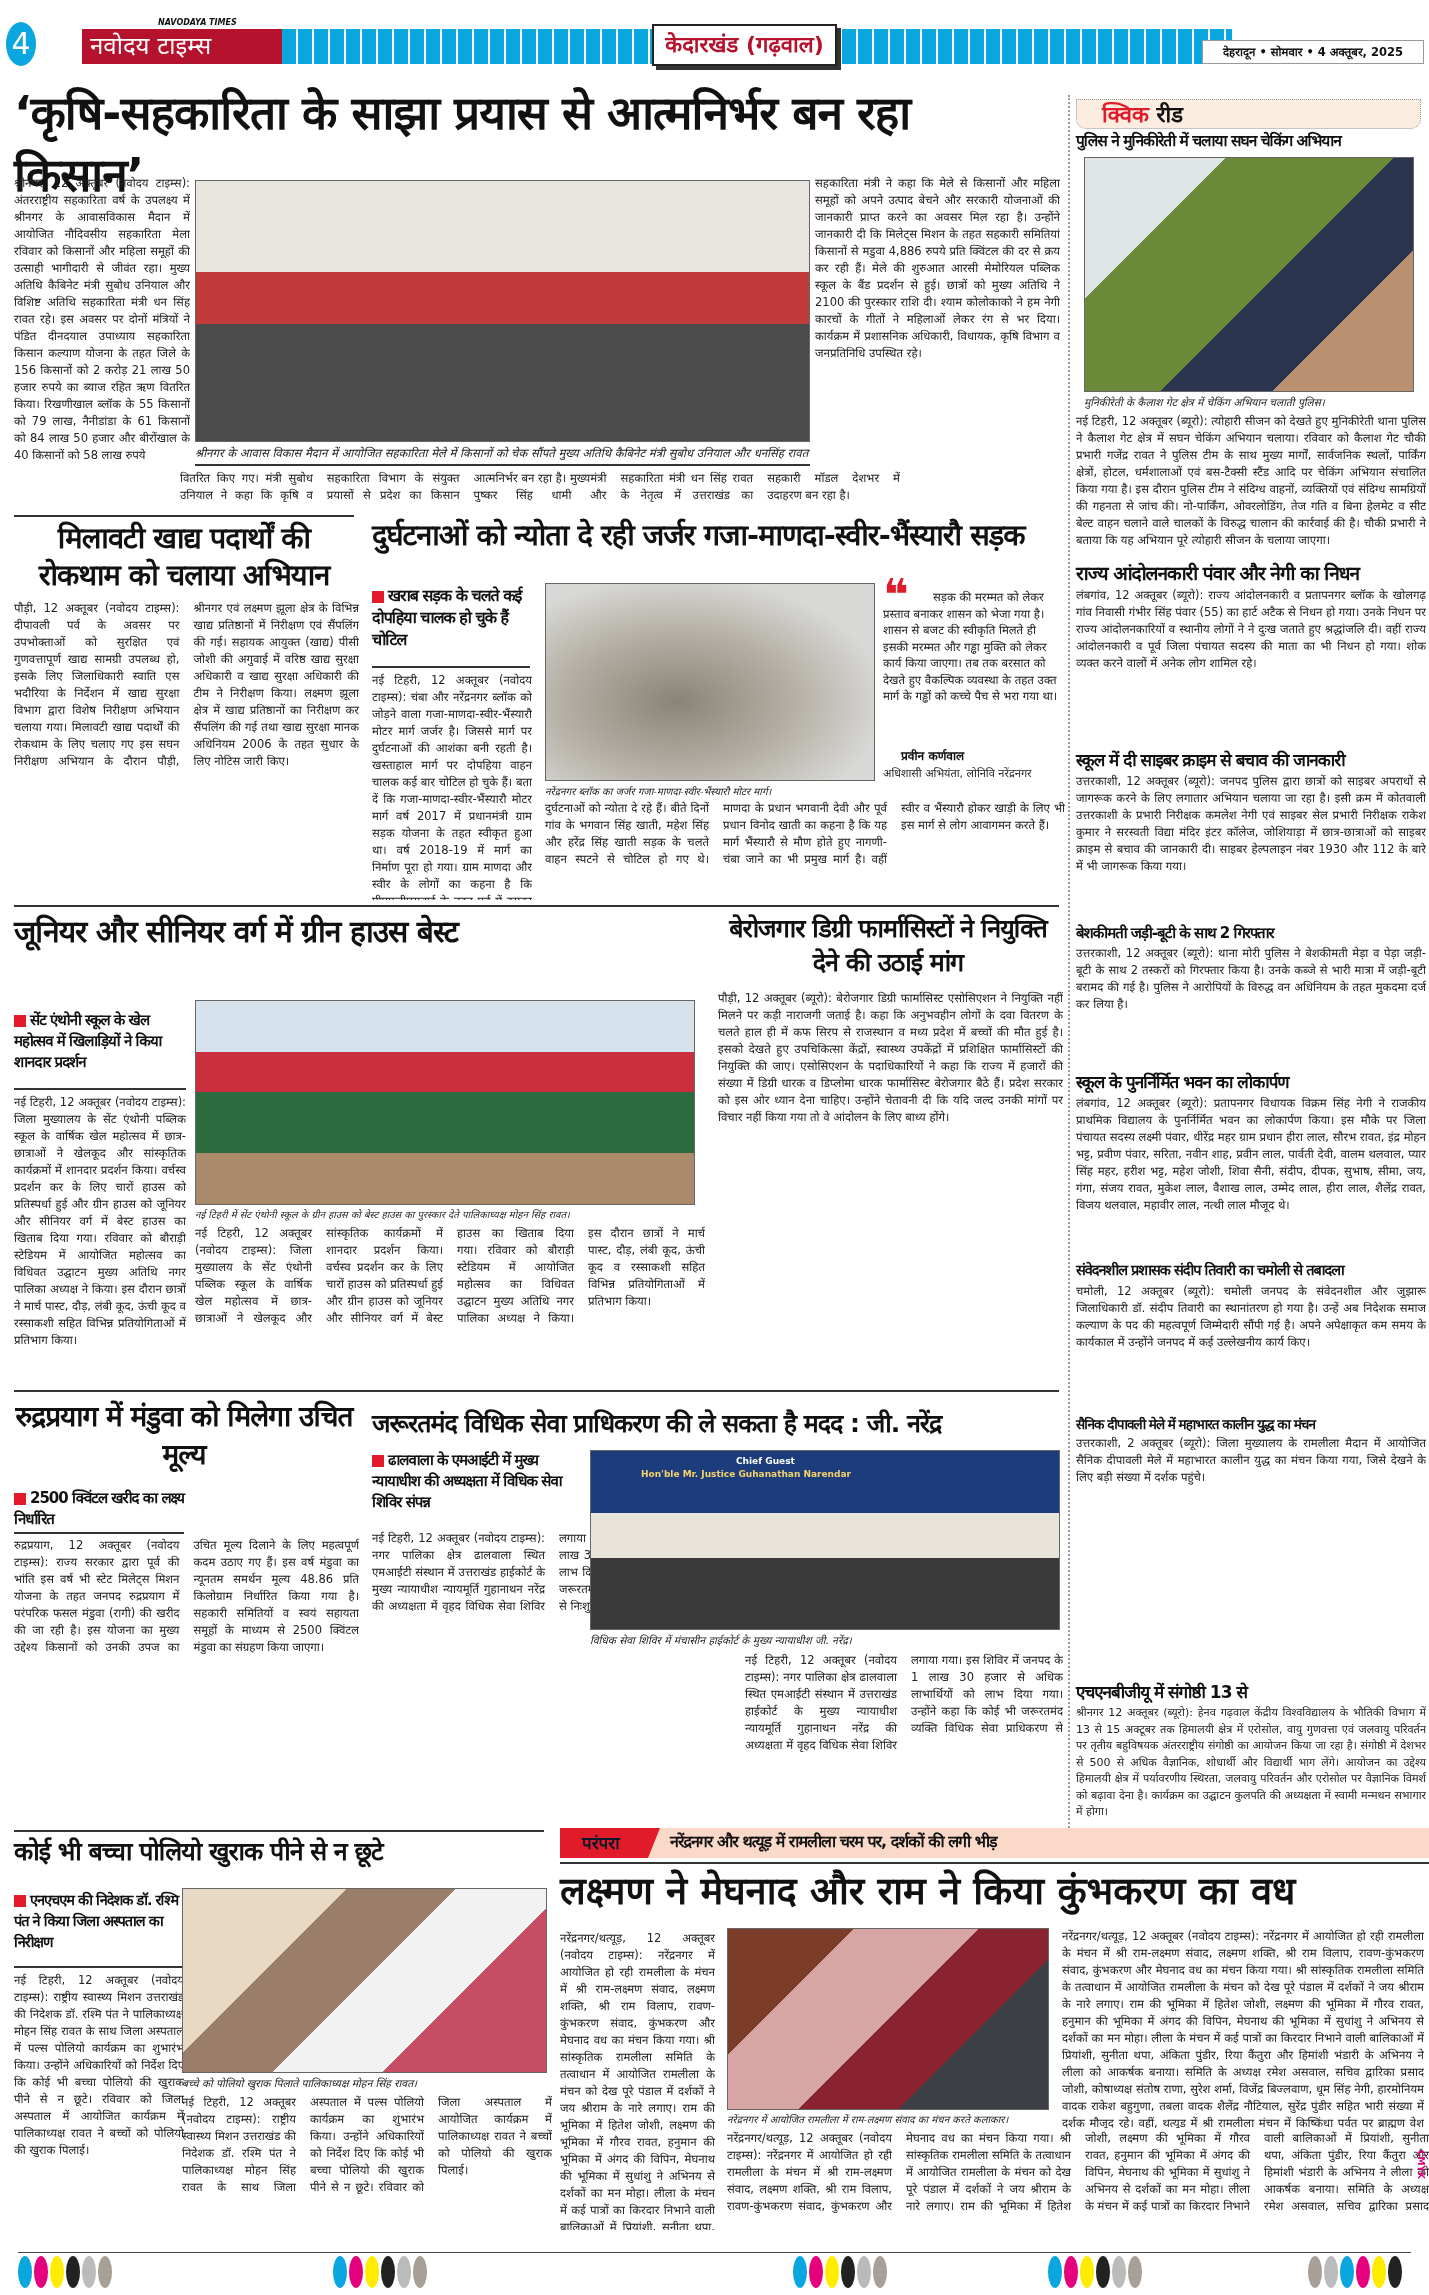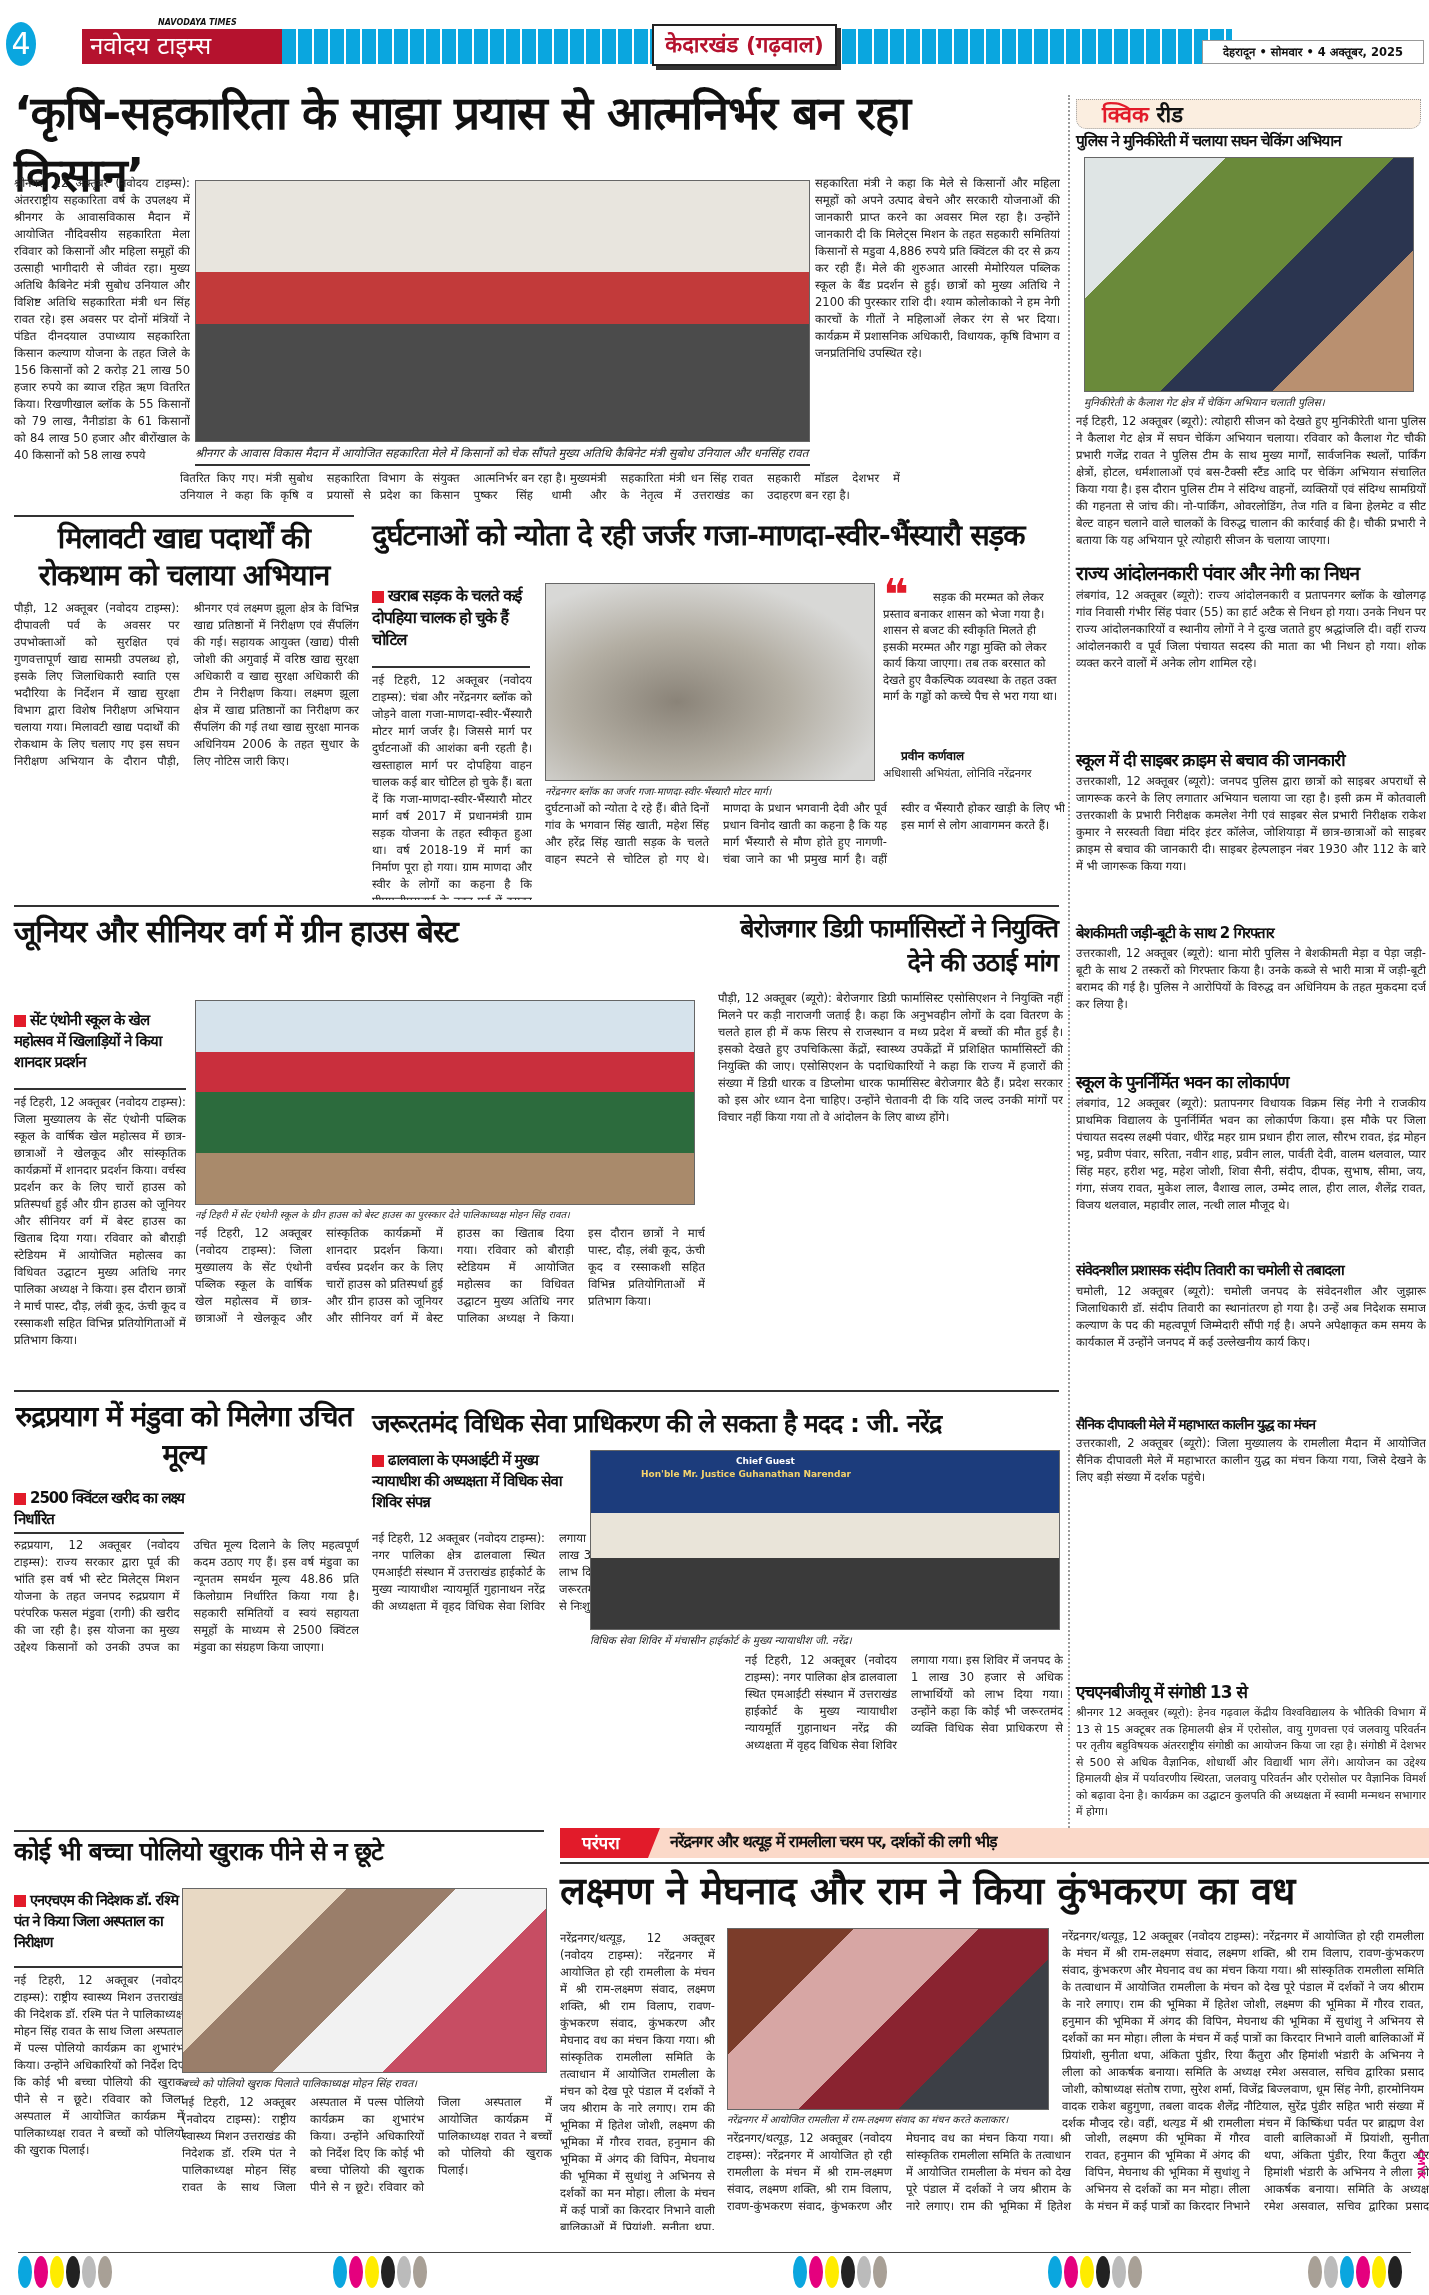--- a/index.html
+++ b/index.html
@@ -90,21 +90,21 @@
 
 <div class="abs rule" style="left:14px;top:905px;width:1045px"></div>
 <div class="abs hd" style="left:14px;top:915px;width:690px;font-size:30px;white-space:nowrap">जूनियर और सीनियर वर्ग में ग्रीन हाउस बेस्ट</div>
 <div class="abs hd" style="left:14px;top:1010px;width:172px;font-size:15px;line-height:21px"><span class="sq"></span><span>सेंट एंथोनी स्कूल के खेल महोत्सव में खिलाड़ियों ने किया शानदार प्रदर्शन</span></div>
 <div class="abs rule" style="left:14px;top:1088px;width:172px"></div>
 <div class="abs body" style="left:14px;top:1094px;width:172px;height:290px;overflow:hidden">नई टिहरी, 12 अक्तूबर (नवोदय टाइम्स): जिला मुख्यालय के सेंट एंथोनी पब्लिक स्कूल के वार्षिक खेल महोत्सव में छात्र-छात्राओं ने खेलकूद और सांस्कृतिक कार्यक्रमों में शानदार प्रदर्शन किया। वर्चस्व प्रदर्शन कर के लिए चारों हाउस को प्रतिस्पर्धा हुई और ग्रीन हाउस को जूनियर और सीनियर वर्ग में बेस्ट हाउस का खिताब दिया गया। रविवार को बौराड़ी स्टेडियम में आयोजित महोत्सव का विधिवत उद्घाटन मुख्य अतिथि नगर पालिका अध्यक्ष ने किया। इस दौरान छात्रों ने मार्च पास्ट, दौड़, लंबी कूद, ऊंची कूद व रस्साकशी सहित विभिन्न प्रतियोगिताओं में प्रतिभाग किया।</div>
 <div class="abs photo" style="left:195px;top:1000px;width:500px;height:205px;background:linear-gradient(180deg,#d6e3ec 0 25%,#c92f3d 25% 45%,#2c6b3d 45% 75%,#a98a6b 75%)"></div>
 <div class="abs cap" style="left:195px;top:1208px;width:500px;font-size:9.8px;white-space:nowrap;overflow:hidden">नई टिहरी में सेंट एंथोनी स्कूल के ग्रीन हाउस को बेस्ट हाउस का पुरस्कार देते पालिकाध्यक्ष मोहन सिंह रावत।</div>
 <div class="abs body cols4" style="left:195px;top:1225px;width:510px;height:160px;overflow:hidden">नई टिहरी, 12 अक्तूबर (नवोदय टाइम्स): जिला मुख्यालय के सेंट एंथोनी पब्लिक स्कूल के वार्षिक खेल महोत्सव में छात्र-छात्राओं ने खेलकूद और सांस्कृतिक कार्यक्रमों में शानदार प्रदर्शन किया। वर्चस्व प्रदर्शन कर के लिए चारों हाउस को प्रतिस्पर्धा हुई और ग्रीन हाउस को जूनियर और सीनियर वर्ग में बेस्ट हाउस का खिताब दिया गया। रविवार को बौराड़ी स्टेडियम में आयोजित महोत्सव का विधिवत उद्घाटन मुख्य अतिथि नगर पालिका अध्यक्ष ने किया। इस दौरान छात्रों ने मार्च पास्ट, दौड़, लंबी कूद, ऊंची कूद व रस्साकशी सहित विभिन्न प्रतियोगिताओं में प्रतिभाग किया।</div>
 
-<div class="abs hd" style="left:718px;top:912px;width:340px;font-size:25px;line-height:34px;text-align:right">बेरोजगार डिग्री फार्मासिस्टों ने नियुक्ति देने की उठाई मांग</div>
+<div class="abs hd" style="left:718px;top:912px;width:340px;font-size:25px;line-height:34px;text-align:center">बेरोजगार डिग्री फार्मासिस्टों ने नियुक्ति देने की उठाई मांग</div>
 <div class="abs body" style="left:718px;top:990px;width:345px;height:390px;overflow:hidden">पौड़ी, 12 अक्तूबर (ब्यूरो): बेरोजगार डिग्री फार्मासिस्ट एसोसिएशन ने नियुक्ति नहीं मिलने पर कड़ी नाराजगी जताई है। कहा कि अनुभवहीन लोगों के दवा वितरण के चलते हाल ही में कफ सिरप से राजस्थान व मध्य प्रदेश में बच्चों की मौत हुई है। इसको देखते हुए उपचिकित्सा केंद्रों, स्वास्थ्य उपकेंद्रों में प्रशिक्षित फार्मासिस्टों की नियुक्ति की जाए। एसोसिएशन के पदाधिकारियों ने कहा कि राज्य में हजारों की संख्या में डिग्री धारक व डिप्लोमा धारक फार्मासिस्ट बेरोजगार बैठे हैं। प्रदेश सरकार को इस ओर ध्यान देना चाहिए। उन्होंने चेतावनी दी कि यदि जल्द उनकी मांगों पर विचार नहीं किया गया तो वे आंदोलन के लिए बाध्य होंगे।</div>
 
 <div class="abs rule" style="left:14px;top:1390px;width:1045px"></div>
 <div class="abs hd" style="left:14px;top:1398px;width:340px;font-size:28px;line-height:38px;text-align:center">रुद्रप्रयाग में मंडुवा को मिलेगा उचित मूल्य</div>
 <div class="abs hd" style="left:14px;top:1488px;width:172px;font-size:15px;line-height:21px"><span class="sq"></span><span>2500 क्विंटल खरीद का लक्ष्य निर्धारित</span></div>
 <div class="abs rule" style="left:14px;top:1532px;width:170px"></div>
 <div class="abs body cols2" style="left:14px;top:1485px;width:345px;height:340px;overflow:hidden;padding-top:52px">रुद्रप्रयाग, 12 अक्तूबर (नवोदय टाइम्स): राज्य सरकार द्वारा पूर्व की भांति इस वर्ष भी स्टेट मिलेट्स मिशन योजना के तहत जनपद रुद्रप्रयाग में परंपरिक फसल मंडुवा (रागी) की खरीद की जा रही है। इस योजना का मुख्य उद्देश्य किसानों को उनकी उपज का उचित मूल्य दिलाने के लिए महत्वपूर्ण कदम उठाए गए हैं। इस वर्ष मंडुवा का न्यूनतम समर्थन मूल्य 48.86 प्रति किलोग्राम निर्धारित किया गया है। सहकारी समितियों व स्वयं सहायता समूहों के माध्यम से 2500 क्विंटल मंडुवा का संग्रहण किया जाएगा।</div>
 
 <div class="abs hd" style="left:372px;top:1410px;width:690px;font-size:25px;white-space:nowrap">जरूरतमंद विधिक सेवा प्राधिकरण की ले सकता है मदद : जी. नरेंद्र</div>
 <div class="abs hd" style="left:372px;top:1450px;width:200px;font-size:15px;line-height:21px"><span class="sq"></span><span>ढालवाला के एमआईटी में मुख्य न्यायाधीश की अध्यक्षता में विधिक सेवा शिविर संपन्न</span></div>
@@ -119,21 +119,21 @@
 <div class="abs rule" style="left:14px;top:1830px;width:530px"></div>
 <div class="abs hd" style="left:14px;top:1838px;width:530px;font-size:25px;white-space:nowrap">कोई भी बच्चा पोलियो खुराक पीने से न छूटे</div>
 <div class="abs hd" style="left:14px;top:1890px;width:170px;font-size:14.5px;line-height:21px"><span class="sq"></span><span>एनएचएम की निदेशक डॉ. रश्मि पंत ने किया जिला अस्पताल का निरीक्षण</span></div>
 <div class="abs rule" style="left:14px;top:1966px;width:168px"></div>
 <div class="abs body" style="left:14px;top:1972px;width:170px;height:260px;overflow:hidden">नई टिहरी, 12 अक्तूबर (नवोदय टाइम्स): राष्ट्रीय स्वास्थ्य मिशन उत्तराखंड की निदेशक डॉ. रश्मि पंत ने पालिकाध्यक्ष मोहन सिंह रावत के साथ जिला अस्पताल में पल्स पोलियो कार्यक्रम का शुभारंभ किया। उन्होंने अधिकारियों को निर्देश दिए कि कोई भी बच्चा पोलियो की खुराक पीने से न छूटे। रविवार को जिला अस्पताल में आयोजित कार्यक्रम में पालिकाध्यक्ष रावत ने बच्चों को पोलियो की खुराक पिलाई।</div>
 <div class="abs photo" style="left:182px;top:1888px;width:365px;height:185px;background:linear-gradient(135deg,#e8d9c4 0 30%,#9a7e6a 30% 50%,#f2f2f2 50% 70%,#c74d63 70%)"></div>
 <div class="abs cap" style="left:182px;top:2076px;width:365px;font-size:10.5px;white-space:nowrap;overflow:hidden">बच्चे को पोलियो खुराक पिलाते पालिकाध्यक्ष मोहन सिंह रावत।</div>
 <div class="abs body cols3" style="left:182px;top:2094px;width:370px;height:135px;overflow:hidden">नई टिहरी, 12 अक्तूबर (नवोदय टाइम्स): राष्ट्रीय स्वास्थ्य मिशन उत्तराखंड की निदेशक डॉ. रश्मि पंत ने पालिकाध्यक्ष मोहन सिंह रावत के साथ जिला अस्पताल में पल्स पोलियो कार्यक्रम का शुभारंभ किया। उन्होंने अधिकारियों को निर्देश दिए कि कोई भी बच्चा पोलियो की खुराक पीने से न छूटे। रविवार को जिला अस्पताल में आयोजित कार्यक्रम में पालिकाध्यक्ष रावत ने बच्चों को पोलियो की खुराक पिलाई।</div>
 
 <div class="abs" style="left:560px;top:1828px;width:869px;height:30px;background:#fbd9c9">
-  <div class="abs" style="left:0;top:0;width:100px;height:30px;background:#e21b2a;color:#ffffff;font-weight:bold;font-size:17px;line-height:30px;padding-left:22px;clip-path:polygon(0 0,100% 0,88% 100%,0 100%)">परंपरा</div>
+  <div class="abs" style="left:0;top:0;width:100px;height:30px;background:#e21b2a;color:#0f172a;font-weight:bold;font-size:17px;line-height:30px;padding-left:22px;clip-path:polygon(0 0,100% 0,88% 100%,0 100%)">परंपरा</div>
   <div class="abs hd" style="left:110px;top:5px;font-size:16px;font-weight:bold">नरेंद्रनगर और थत्यूड़ में रामलीला चरम पर, दर्शकों की लगी भीड़</div>
 </div>
 <div class="abs rule" style="left:560px;top:1862px;width:869px"></div>
 <div class="abs hd" style="left:560px;top:1866px;width:869px;font-size:38px;font-weight:bold;line-height:50px;white-space:nowrap;letter-spacing:0">लक्ष्मण ने मेघनाद और राम ने किया कुंभकरण का वध</div>
 <div class="abs body" style="left:560px;top:1930px;width:155px;height:300px;overflow:hidden">नरेंद्रनगर/थत्यूड़, 12 अक्तूबर (नवोदय टाइम्स): नरेंद्रनगर में आयोजित हो रही रामलीला के मंचन में श्री राम-लक्ष्मण संवाद, लक्ष्मण शक्ति, श्री राम विलाप, रावण-कुंभकरण संवाद, कुंभकरण और मेघनाद वध का मंचन किया गया। श्री सांस्कृतिक रामलीला समिति के तत्वाधान में आयोजित रामलीला के मंचन को देख पूरे पंडाल में दर्शकों ने जय श्रीराम के नारे लगाए। राम की भूमिका में हितेश जोशी, लक्ष्मण की भूमिका में गौरव रावत, हनुमान की भूमिका में अंगद की विपिन, मेघनाथ की भूमिका में सुधांशु ने अभिनय से दर्शकों का मन मोहा। लीला के मंचन में कई पात्रों का किरदार निभाने वाली बालिकाओं में प्रियांशी, सुनीता थपा, अंकिता पुंडीर, रिया कैंतुरा और हिमांशी भंडारी के अभिनय ने लीला को आकर्षक बनाया। समिति के अध्यक्ष रमेश असवाल, सचिव द्वारिका प्रसाद जोशी, कोषाध्यक्ष संतोष राणा, सुरेश शर्मा, विजेंद्र बिज्लवाण, धूम सिंह नेगी, हारमोनियम वादक राकेश बहुगुणा, तबला वादक शैलेंद्र नौटियाल, सुरेंद्र पुंडीर सहित भारी संख्या में दर्शक मौजूद रहे। वहीं, थत्यूड़ में श्री रामलीला मंचन में किष्किंधा पर्वत पर ब्राह्मण वेश धारण कर हनुमान की राम-लक्ष्मण से भेंट की। जटायु के कहने पर राम सुग्रीव से मित्रता करते हैं और बाली का वध होता है। इस अवसर पर विनोद राणा, शिवदास, रमन रावत, नरेश रतूड़ी, सुमन भारती, सुशील थपलियाल, सुनील सजवाण, दीपक नौटियाल उपस्थित रहे।</div>
 <div class="abs photo" style="left:727px;top:1928px;width:322px;height:182px;background:linear-gradient(135deg,#7b3c2a 0 25%,#d7a6a4 25% 50%,#8a2330 50% 70%,#3c3f46 70%)"></div>
 <div class="abs cap" style="left:727px;top:2112px;width:322px;font-size:10px;white-space:nowrap;overflow:hidden">नरेंद्रनगर में आयोजित रामलीला में राम-लक्ष्मण संवाद का मंचन करते कलाकार।</div>
 <div class="abs body cols4" style="left:727px;top:2130px;width:702px;height:100px;overflow:hidden">नरेंद्रनगर/थत्यूड़, 12 अक्तूबर (नवोदय टाइम्स): नरेंद्रनगर में आयोजित हो रही रामलीला के मंचन में श्री राम-लक्ष्मण संवाद, लक्ष्मण शक्ति, श्री राम विलाप, रावण-कुंभकरण संवाद, कुंभकरण और मेघनाद वध का मंचन किया गया। श्री सांस्कृतिक रामलीला समिति के तत्वाधान में आयोजित रामलीला के मंचन को देख पूरे पंडाल में दर्शकों ने जय श्रीराम के नारे लगाए। राम की भूमिका में हितेश जोशी, लक्ष्मण की भूमिका में गौरव रावत, हनुमान की भूमिका में अंगद की विपिन, मेघनाथ की भूमिका में सुधांशु ने अभिनय से दर्शकों का मन मोहा। लीला के मंचन में कई पात्रों का किरदार निभाने वाली बालिकाओं में प्रियांशी, सुनीता थपा, अंकिता पुंडीर, रिया कैंतुरा और हिमांशी भंडारी के अभिनय ने लीला को आकर्षक बनाया। समिति के अध्यक्ष रमेश असवाल, सचिव द्वारिका प्रसाद जोशी, कोषाध्यक्ष संतोष राणा, सुरेश शर्मा, विजेंद्र बिज्लवाण, धूम सिंह नेगी, हारमोनियम वादक राकेश बहुगुणा, तबला वादक शैलेंद्र नौटियाल, सुरेंद्र पुंडीर सहित भारी संख्या में दर्शक मौजूद रहे। वहीं, थत्यूड़ में श्री रामलीला मंचन में किष्किंधा पर्वत पर ब्राह्मण वेश धारण कर हनुमान की राम-लक्ष्मण से भेंट की। जटायु के कहने पर राम सुग्रीव से मित्रता करते हैं और बाली का वध होता है। इस अवसर पर विनोद राणा, शिवदास, रमन रावत, नरेश रतूड़ी, सुमन भारती, सुशील थपलियाल, सुनील सजवाण, दीपक नौटियाल उपस्थित रहे।</div>
 <div class="abs body" style="left:1062px;top:1928px;width:362px;height:200px;overflow:hidden">नरेंद्रनगर/थत्यूड़, 12 अक्तूबर (नवोदय टाइम्स): नरेंद्रनगर में आयोजित हो रही रामलीला के मंचन में श्री राम-लक्ष्मण संवाद, लक्ष्मण शक्ति, श्री राम विलाप, रावण-कुंभकरण संवाद, कुंभकरण और मेघनाद वध का मंचन किया गया। श्री सांस्कृतिक रामलीला समिति के तत्वाधान में आयोजित रामलीला के मंचन को देख पूरे पंडाल में दर्शकों ने जय श्रीराम के नारे लगाए। राम की भूमिका में हितेश जोशी, लक्ष्मण की भूमिका में गौरव रावत, हनुमान की भूमिका में अंगद की विपिन, मेघनाथ की भूमिका में सुधांशु ने अभिनय से दर्शकों का मन मोहा। लीला के मंचन में कई पात्रों का किरदार निभाने वाली बालिकाओं में प्रियांशी, सुनीता थपा, अंकिता पुंडीर, रिया कैंतुरा और हिमांशी भंडारी के अभिनय ने लीला को आकर्षक बनाया। समिति के अध्यक्ष रमेश असवाल, सचिव द्वारिका प्रसाद जोशी, कोषाध्यक्ष संतोष राणा, सुरेश शर्मा, विजेंद्र बिज्लवाण, धूम सिंह नेगी, हारमोनियम वादक राकेश बहुगुणा, तबला वादक शैलेंद्र नौटियाल, सुरेंद्र पुंडीर सहित भारी संख्या में दर्शक मौजूद रहे। वहीं, थत्यूड़ में श्री रामलीला मंचन में किष्किंधा पर्वत पर ब्राह्मण वेश धारण कर हनुमान की राम-लक्ष्मण से भेंट की। जटायु के कहने पर राम सुग्रीव से मित्रता करते हैं और बाली का वध होता है। इस अवसर पर विनोद राणा, शिवदास, रमन रावत, नरेश रतूड़ी, सुमन भारती, सुशील थपलियाल, सुनील सजवाण, दीपक नौटियाल उपस्थित रहे।</div>
 

